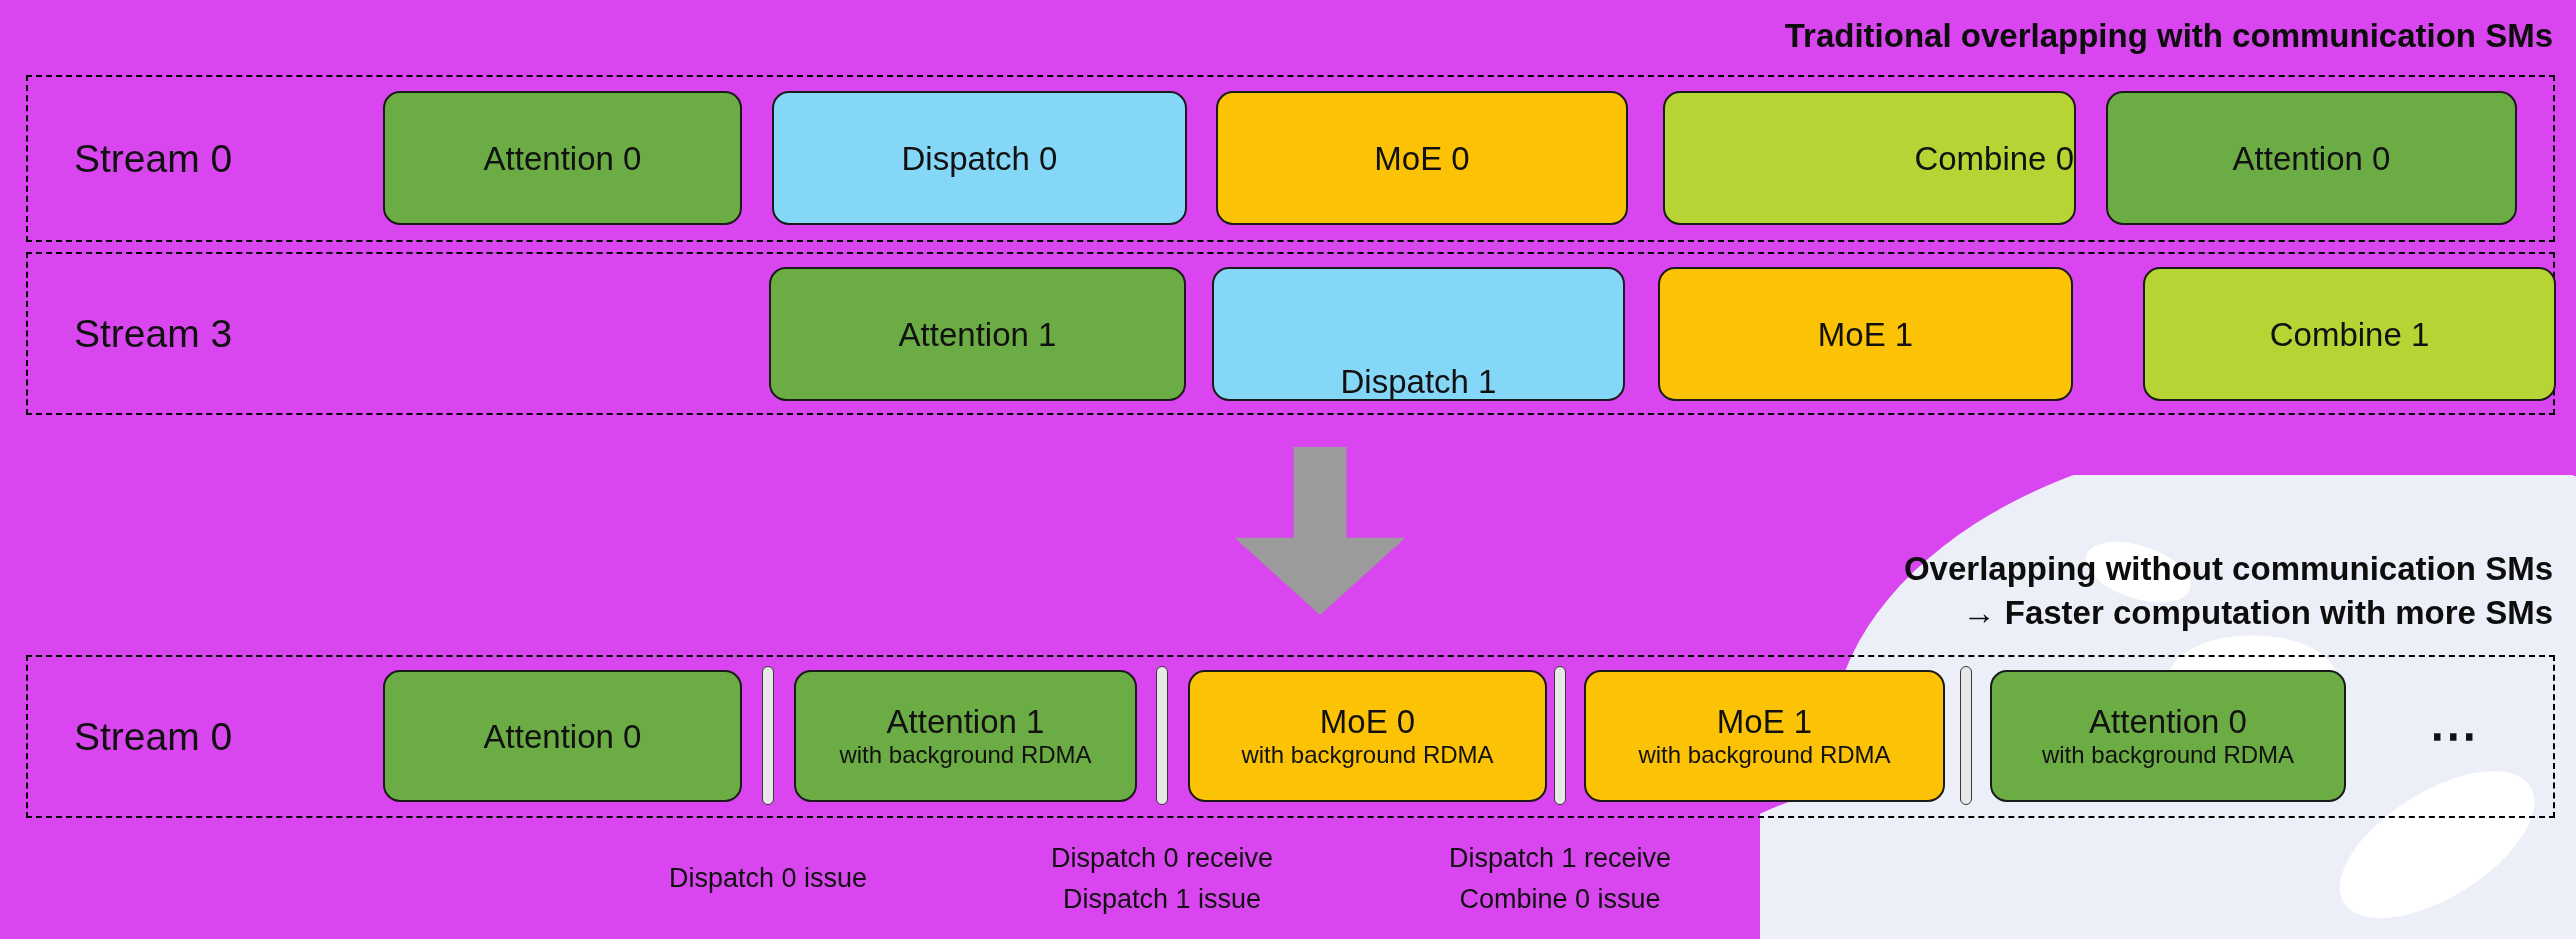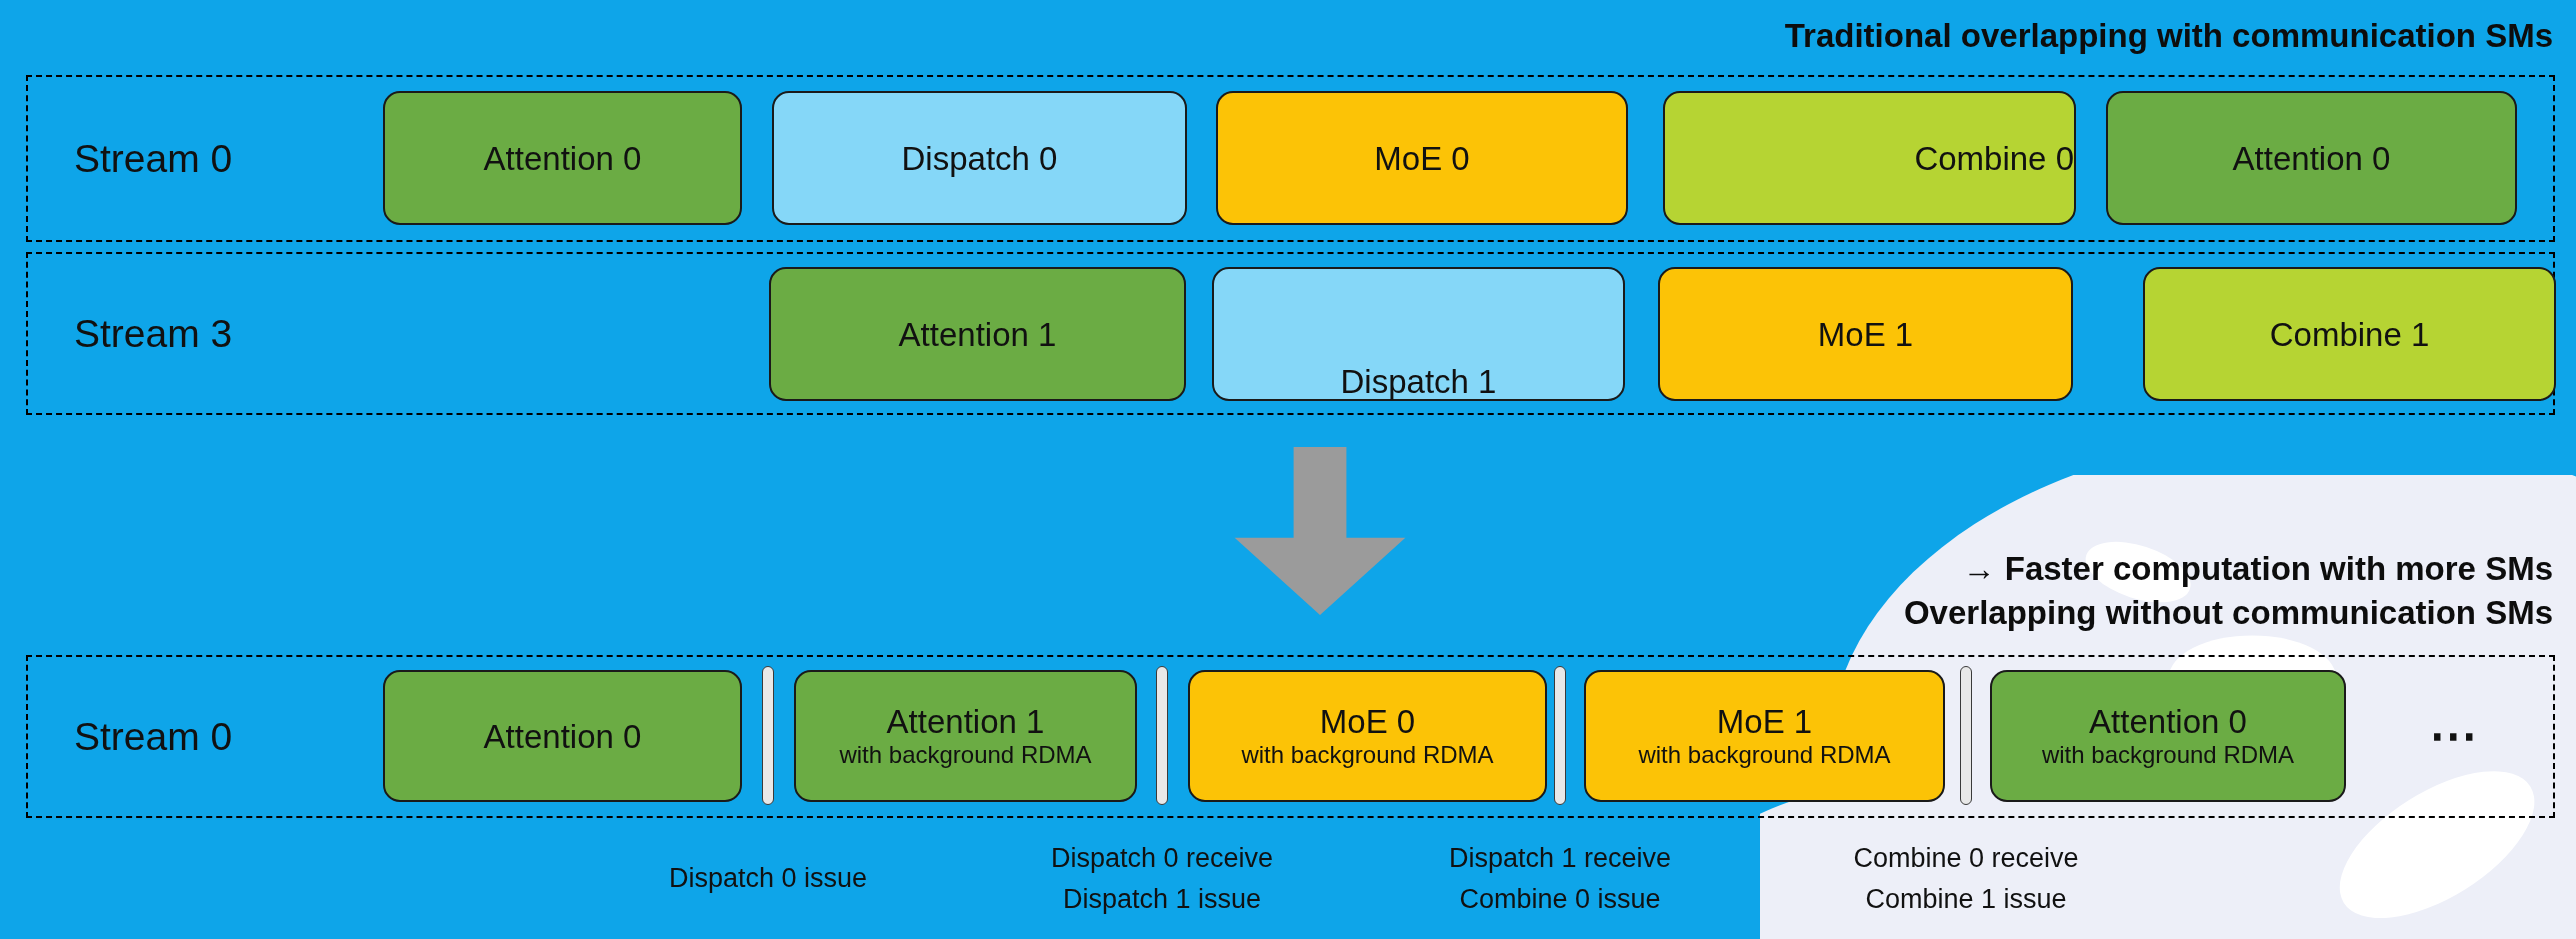--- a/index.html
+++ b/index.html
@@ -1,19 +1,19 @@
 <!DOCTYPE html>
 <html style="font-size:14px"><head>
 <meta charset="utf-8">
 <style>
   html,body{margin:0;padding:0;background:#ffffff;}
   #canvas{
     position:relative;
     width:2576px;height:940px;
-    background:#0ea5e9;
+    background:#d946ef;
     font-family:"Liberation Sans", sans-serif;
     color:#111;
     overflow:hidden;
   }
   
   #watermark{position:absolute;left:1760px;top:475px;width:816px;height:465px;}
 
   .title{
     position:absolute;right:23px;
     font-weight:bold;font-size:33px;line-height:44px;
@@ -97,22 +97,22 @@
     <ellipse cx="640" cy="310" rx="560" ry="360" fill="#edeff8"></ellipse>
     <ellipse cx="230" cy="510" rx="340" ry="170" fill="#edeff8"></ellipse>
     <ellipse cx="560" cy="230" rx="95" ry="48" fill="#ffffff"></ellipse>
     <ellipse cx="770" cy="420" rx="125" ry="60" fill="#ffffff" transform="rotate(-32 770 420)"></ellipse>
     <ellipse cx="430" cy="110" rx="62" ry="30" fill="#ffffff" transform="rotate(18 430 110)"></ellipse>
     <circle cx="305" cy="330" r="26" fill="#ffffff"></circle>
   </svg>
 
   <div id="top-title" class="title">Traditional overlapping with communication SMs</div>
   <div id="bottom-title" class="title">
+    <div>Overlapping without communication SMs</div>
     <div>→ Faster computation with more SMs</div>
-    <div>Overlapping without communication SMs</div>
   </div>
 
   <div id="row-stream0" class="stream-row">
     <span class="stream-label">Stream 0</span>
   </div>
   <div class="box r1b1" style="background: rgb(107, 172, 68);">
     <span class="box-label">Attention 0</span>
   </div>
   <div class="box r1b2" style="background: rgb(133, 215, 248);">
     <span class="box-label">Dispatch 0</span>
@@ -179,19 +179,15 @@
     <div>Dispatch 0 issue</div>
   </div>
   <div class="ann ann2">
     <div>Dispatch 0 receive</div>
     <div>Dispatch 1 issue</div>
   </div>
   <div class="ann ann3">
     <div>Dispatch 1 receive</div>
     <div>Combine 0 issue</div>
   </div>
-  <div class="ann ann4">
-    <div>Combine 0 receive</div>
-    <div>Combine 1 issue</div>
-  </div>
 
 </div>
 
 
 </body></html>

